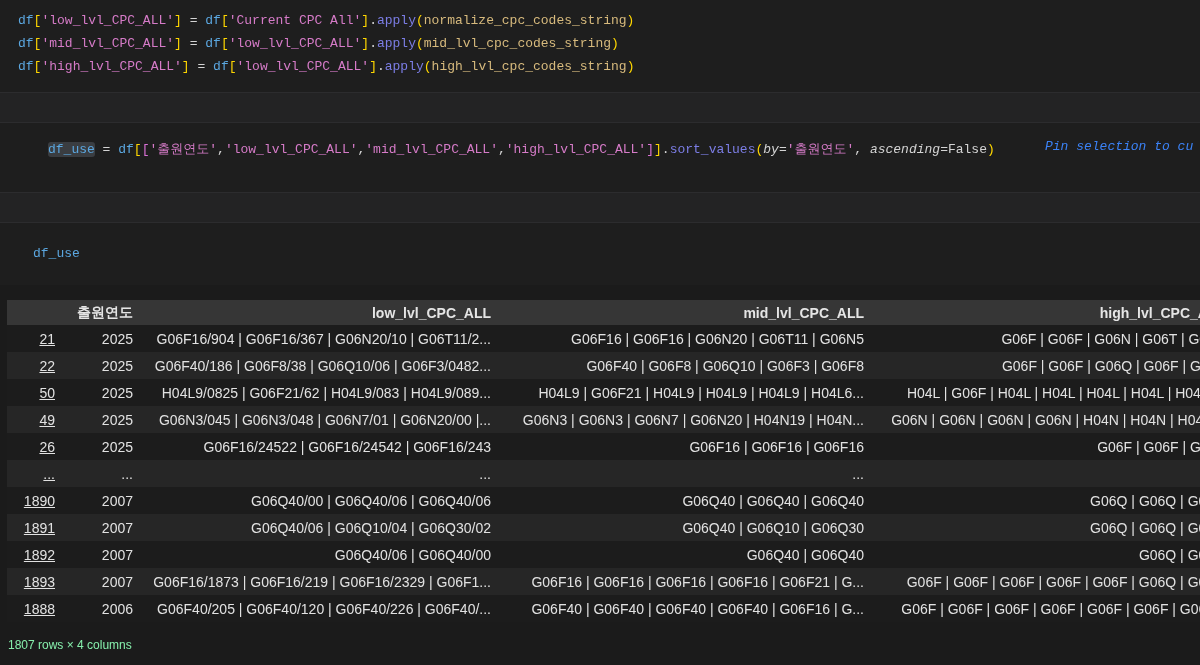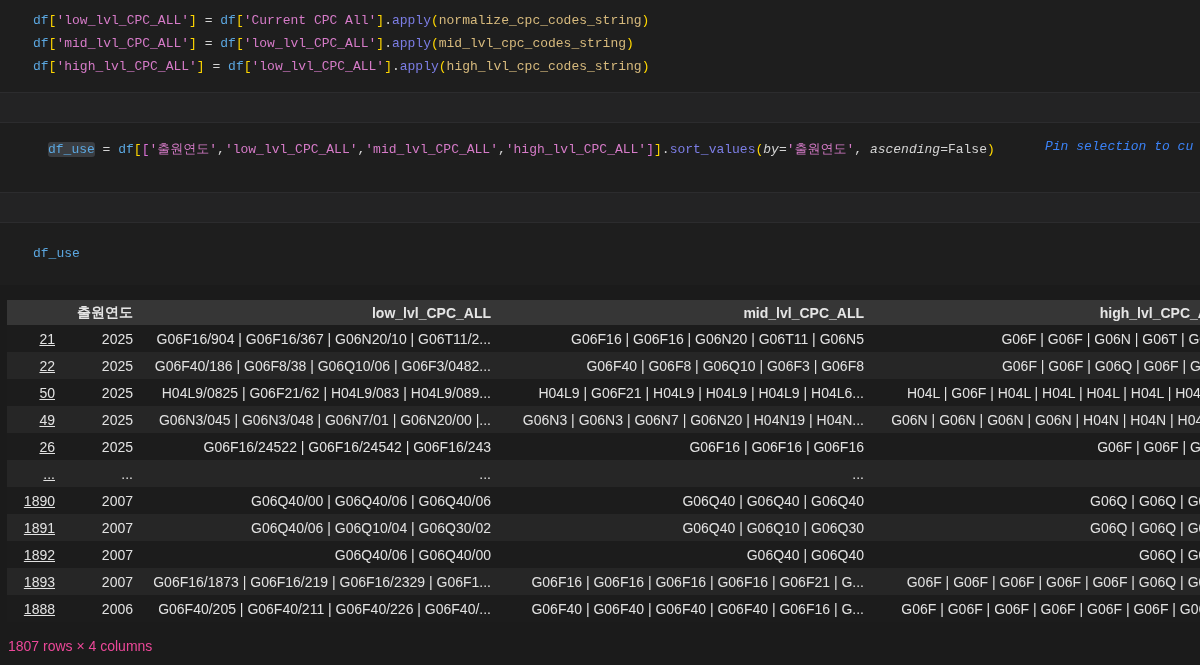--- a/index.html
+++ b/index.html
@@ -5,21 +5,21 @@
   html,body{margin:0;padding:0;}
   body{
     width:1200px;height:665px;overflow:hidden;position:relative;
     background:#1b1b1b;font-family:"Liberation Sans",sans-serif;
   }
   .code-cell{
     background:#1e1e1e;box-sizing:border-box;position:relative;
     font-family:"Liberation Mono","DejaVu Sans Mono",monospace;
     font-size:13px;
   }
-  #cell1{height:92px;padding:9px 0 0 33px;}
+  #cell1{height:92px;padding:9px 0 0 18px;}
   #cell2{height:69px;padding:15px 0 0 48px;}
   #cell3{height:62px;padding:19px 0 0 33px;}
   .cell-gap{height:31px;background:#232324;border-top:1px solid #2c2c2e;border-bottom:1px solid #2c2c2e;box-sizing:border-box;}
   .code-line{line-height:23px;white-space:pre;}
   .tk-v{color:#5BA7E0;}
   .tk-s{color:#D67BC8;}
   .tk-b1{color:#FFD700;}
   .tk-b2{color:#DA70D6;}
   .tk-o{color:#D4D4D4;}
   .tk-f{color:#7C7EE6;}
@@ -41,21 +41,21 @@
   td{height:27px;}
   th,td{text-align:right;padding:0 8px 0 0;overflow:hidden;white-space:nowrap;}
   .c0{width:48px;text-decoration:underline;}
   .c1{width:70px;}
   .c2{width:350px;}
   .c3{width:365px;}
   .c4{width:353px;}
   th.c4,td.c4{padding-right:14px;}
   tr.dark{background:#1c1c1c;}
   tr.light{background:#262626;}
-  .df-footer{margin:16px 12px 0 8px;font-size:14px;color:#ec4899;}
+  .df-footer{margin:16px 12px 0 8px;font-size:12px;color:#86efac;}
 </style>
 </head>
 <body>
 
 <div>
 
   <section class="code-cell" id="cell1">
     <div>
         <div class="code-line"><span class="tk-v">df</span><span class="tk-b1">[</span><span class="tk-s">'low_lvl_CPC_ALL'</span><span class="tk-b1">]</span><span class="tk-o"> = </span><span class="tk-v">df</span><span class="tk-b1">[</span><span class="tk-s">'Current CPC All'</span><span class="tk-b1">]</span><span class="tk-o">.</span><span class="tk-f">apply</span><span class="tk-b1">(</span><span class="tk-a">normalize_cpc_codes_string</span><span class="tk-b1">)</span></div>
         <div class="code-line"><span class="tk-v">df</span><span class="tk-b1">[</span><span class="tk-s">'mid_lvl_CPC_ALL'</span><span class="tk-b1">]</span><span class="tk-o"> = </span><span class="tk-v">df</span><span class="tk-b1">[</span><span class="tk-s">'low_lvl_CPC_ALL'</span><span class="tk-b1">]</span><span class="tk-o">.</span><span class="tk-f">apply</span><span class="tk-b1">(</span><span class="tk-a">mid_lvl_cpc_codes_string</span><span class="tk-b1">)</span></div>
@@ -158,21 +158,21 @@
           <tr class="light">
             <td class="c0">1893</td>
             <td class="c1">2007</td>
             <td class="c2">G06F16/1873 | G06F16/219 | G06F16/2329 | G06F1...</td>
             <td class="c3">G06F16 | G06F16 | G06F16 | G06F16 | G06F21 | G...</td>
             <td class="c4">G06F | G06F | G06F | G06F | G06F | G06Q | G06Q</td>
           </tr>
           <tr class="dark">
             <td class="c0">1888</td>
             <td class="c1">2006</td>
-            <td class="c2">G06F40/205 | G06F40/211 | G06F40/226 | G06F40/...</td>
+            <td class="c2">G06F40/205 | G06F40/120 | G06F40/226 | G06F40/...</td>
             <td class="c3">G06F40 | G06F40 | G06F40 | G06F40 | G06F16 | G...</td>
             <td class="c4">G06F | G06F | G06F | G06F | G06F | G06F | G06F...</td>
           </tr>
         </tbody>
     </table>
     <div class="df-footer">1807 rows × 4 columns</div>
   </section>
 
 </div>
 

